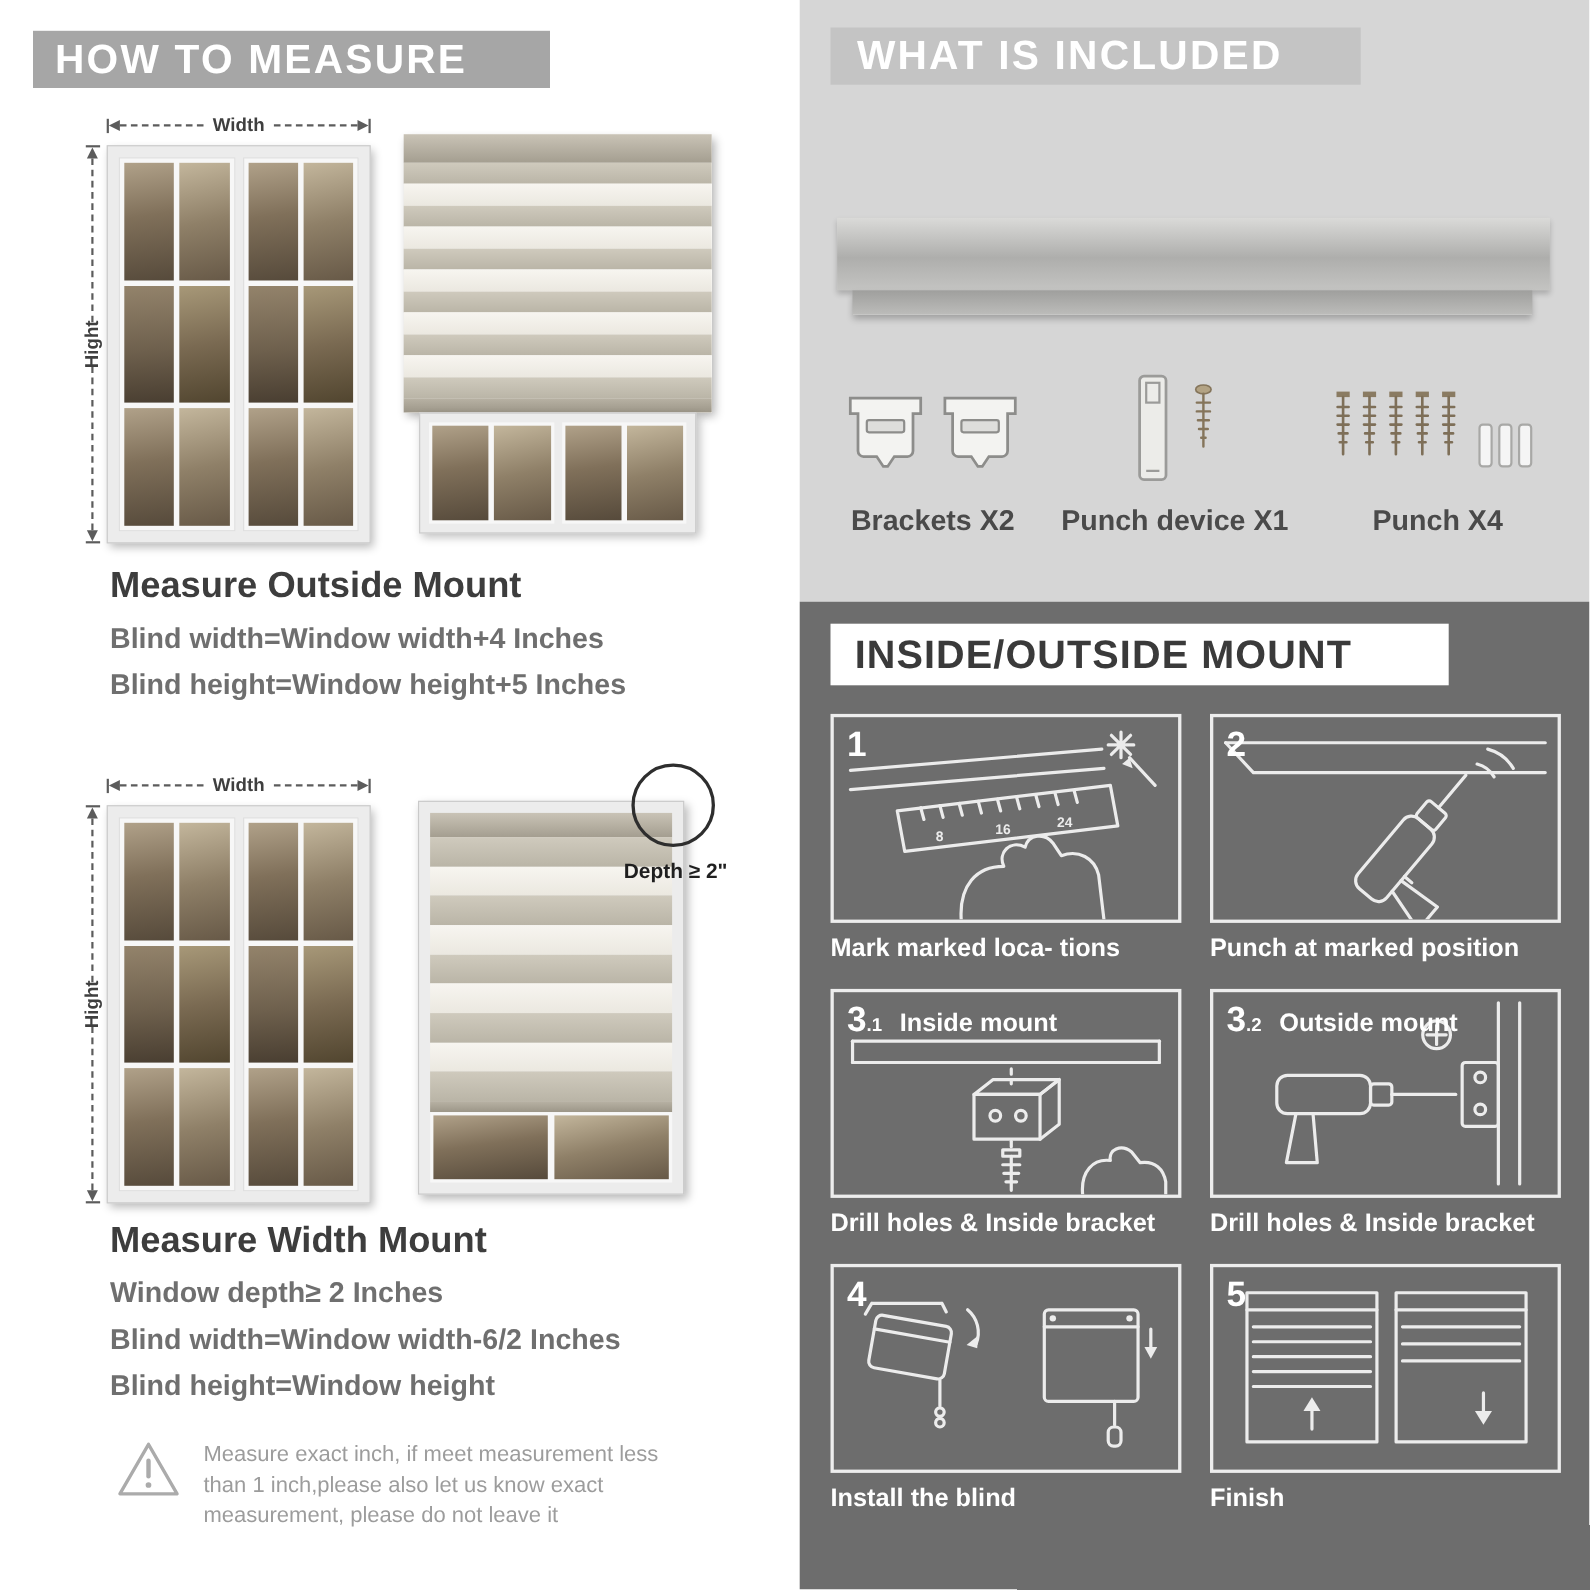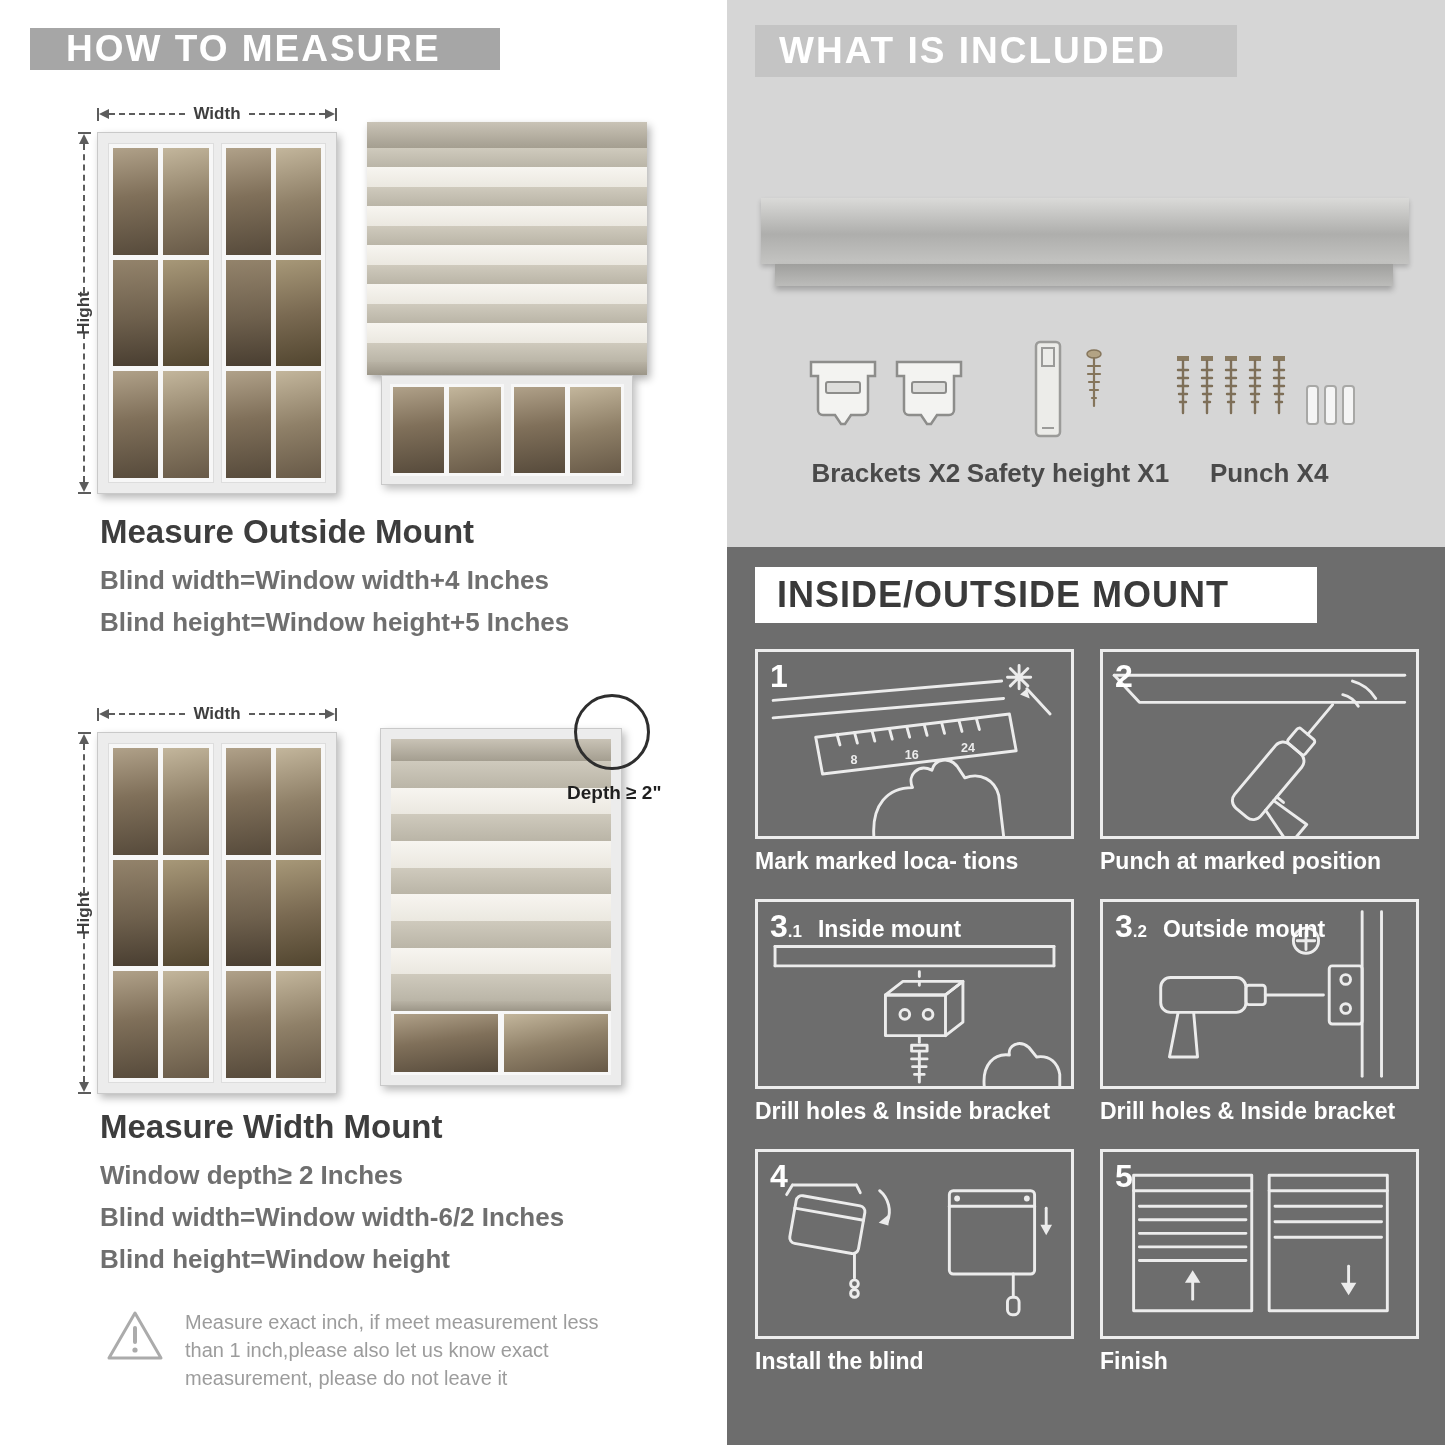--- a/index.html
+++ b/index.html
@@ -1,21 +1,21 @@
 <!DOCTYPE html>
 <html><head>
 <meta charset="utf-8">
 <style>
   *{margin:0;padding:0;box-sizing:border-box}
   body{font-family:"Liberation Sans",sans-serif;background:#ffffff}
   .page{position:relative;width:1445px;height:1445px;background:#fff;overflow:hidden}
 
   
   .banner{position:absolute;display:flex;align-items:center;font-weight:bold;letter-spacing:2px;white-space:nowrap}
-  .banner-htm{left:30px;top:28px;width:470px;height:42px;background:#a6a6a6;color:#fff;font-size:37px;padding-left:36px}
+  .banner-htm{left:30px;top:28px;width:470px;height:52px;background:#a6a6a6;color:#fff;font-size:37px;padding-left:20px}
   .banner-wii{left:28px;top:25px;width:482px;height:52px;background:#c4c4c4;color:#fff;font-size:37px;padding-left:24px}
   .banner-mount{left:28px;top:20px;width:562px;height:56px;background:#fff;color:#3a3a3a;font-size:36px;padding-left:22px;letter-spacing:1px}
 
   
   .h-title{position:absolute;font-size:33px;font-weight:bold;color:#3d3d3d;white-space:nowrap}
   .formula{position:absolute;font-size:26px;font-weight:bold;color:#6f6f6f;white-space:nowrap}
 
   
   .figure{position:absolute}
   .window{position:absolute;background:#ececec;border:1px solid #c9c9c9;box-shadow:3px 4px 8px rgba(0,0,0,.28);padding:10px}
@@ -66,21 +66,21 @@
 
   
   .warning{position:absolute;display:flex;gap:20px;align-items:flex-start}
   .warning p{font-size:20px;line-height:1.4;color:#9c9c9c;width:450px}
 
   
   .included{position:absolute;left:727px;top:0;width:718px;height:547px;background:#d6d6d6}
   .product-title{position:absolute;left:0;top:142px;width:100%;text-align:center;font-size:29px;font-weight:bold;color:#4a4a4a}
   .rail-big{position:absolute;left:34px;top:198px;width:648px;height:66px;background:linear-gradient(180deg,#dadad8 0%,#aeaeac 55%,#c4c4c2 100%);box-shadow:0 3px 5px rgba(0,0,0,.2)}
   .rail-small{position:absolute;left:48px;top:264px;width:618px;height:22px;background:linear-gradient(180deg,#9f9f9d,#bcbcba);box-shadow:0 4px 6px rgba(0,0,0,.25)}
-  .items{position:absolute;left:40px;top:330px;width:640px;display:flex;justify-content:center}
+  .items{position:absolute;left:40px;top:330px;width:640px;display:flex;justify-content:space-between}
   .item{display:flex;flex-direction:column;align-items:center}
   .item .iconbox{height:112px;display:flex;align-items:flex-end;justify-content:center}
   .item-label{margin-top:16px;font-size:26px;font-weight:bold;color:#4a4a4a;white-space:nowrap}
 
   
   .mount{position:absolute;left:727px;top:547px;width:718px;height:898px;background:#6d6d6d}
   .steps{position:absolute;left:28px;top:102px;width:664px;display:grid;grid-template-columns:1fr 1fr;column-gap:26px;row-gap:24px}
   .step-panel{position:relative;border:3px solid #ededed;height:190px;overflow:hidden}
   .step-head{position:absolute;left:12px;top:6px;z-index:2;color:#fff;font-weight:bold;display:flex;align-items:baseline}
   .step-num{font-size:32px}
@@ -277,21 +277,21 @@
       <div class="item">
         <div class="iconbox">
           <svg width="120" height="104" viewBox="0 0 120 104">
             <rect x="28" y="4" width="24" height="94" rx="4" fill="#ecece9" stroke="#9b9b99" stroke-width="2.5"></rect>
             <rect x="34" y="10" width="12" height="18" fill="none" stroke="#9b9b99" stroke-width="2"></rect>
             <path d="M34,90 h12" stroke="#9b9b99" stroke-width="2" fill="none"></path>
             <ellipse cx="86" cy="16" rx="7" ry="4" fill="#b3a384" stroke="#85755b" stroke-width="1.5"></ellipse>
             <path d="M86,20 v48 M80,28 h12 M80,36 h12 M81,44 h10 M82,52 h8 M84,60 h4" stroke="#85755b" stroke-width="2.2" fill="none" stroke-linecap="round"></path>
           </svg>
         </div>
-        <div class="item-label">Safety height X1</div>
+        <div class="item-label">Punch device X1</div>
       </div>
 
       <div class="item">
         <div class="iconbox">
           <svg width="200" height="96" viewBox="0 0 200 96">
             <g stroke="#7e6f58" stroke-width="2.4" fill="none" stroke-linecap="round">
               <g transform="translate(14,10)">
                   <rect x="-6" y="0" width="12" height="5" fill="#8a7b62" stroke="none"></rect>
                   <path d="M0,5 v52 M-5,14 h10 M-5,22 h10 M-5,30 h10 M-4,38 h8 M-3,46 h6"></path>
                 </g>

